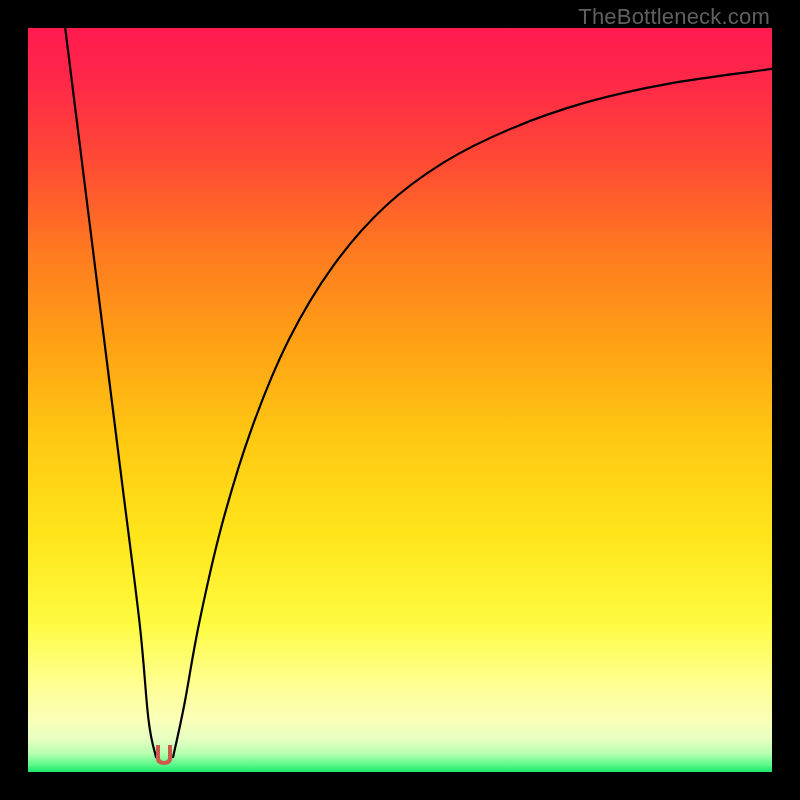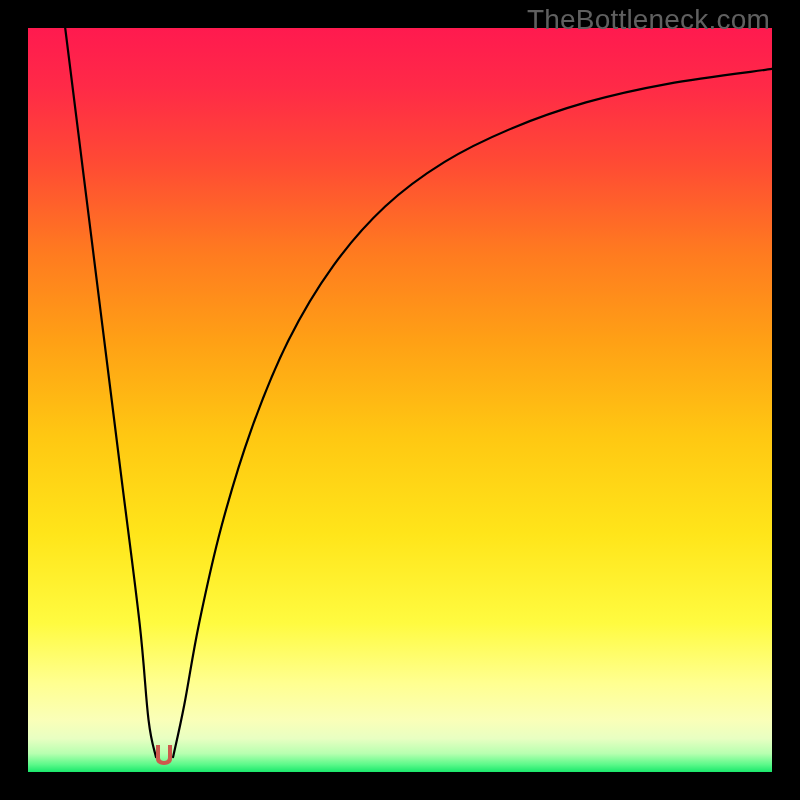--- a/index.html
+++ b/index.html
@@ -38,21 +38,21 @@
     left: 28px;
     top: 28px;
     right: 28px;
     bottom: 28px;
     
   }
   .watermark {
     position: absolute;
     top: 4px;
     right: 30px;
-    font-size: 28px;
+    font-size: 22px;
     color: #606060;
     font-weight: 400;
     letter-spacing: 0.2px;
     z-index: 10;
   }
   svg.curves {
     position: absolute;
     inset: 0;
     z-index: 5;
   }

